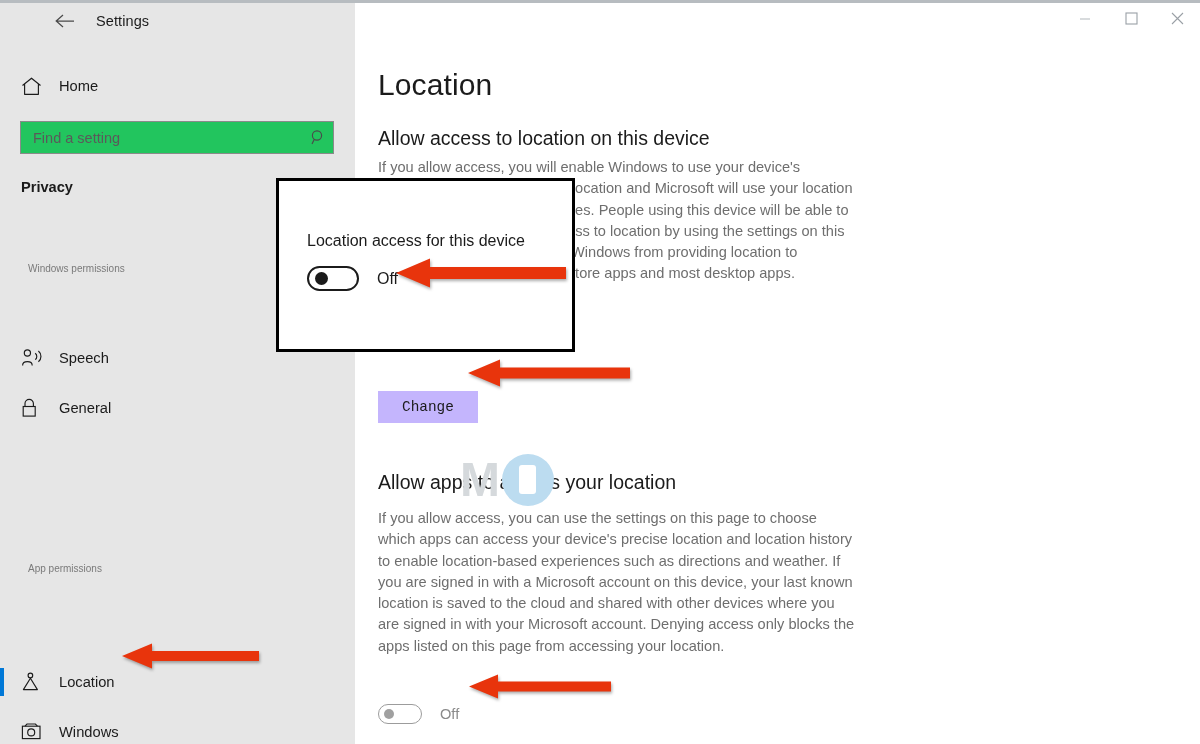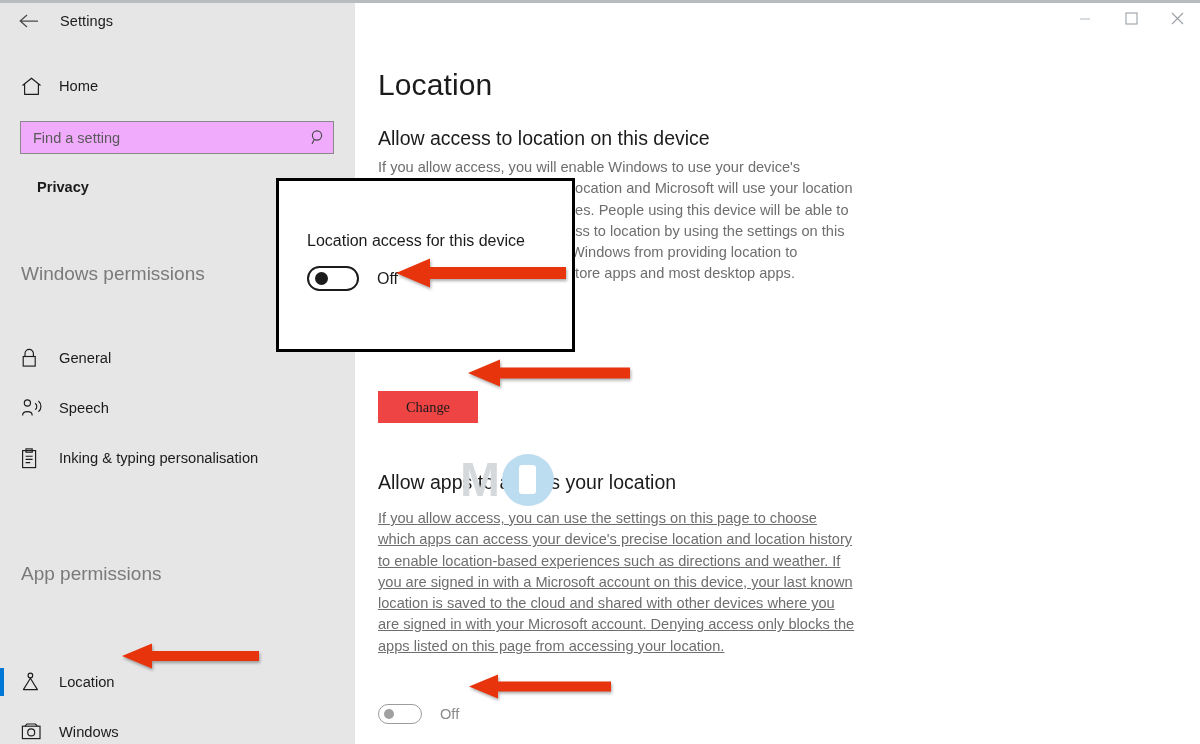--- a/index.html
+++ b/index.html
@@ -19,21 +19,21 @@
   }
 
   
   .titlebar {
     position:absolute; top:0; left:0; right:0; height:36px;
     display:flex; align-items:center;
     z-index:40;
   }
   .titlebar-left {
     width:355px; height:36px; background:#e6e6e6;
-    display:flex; align-items:center;
+    display:flex; align-items:center;padding-left:36px;
   }
   .back-btn {
     width:46px; height:32px; margin-left:6px;
     display:flex; align-items:center; justify-content:center;
     color:#4a4a4a;
   }
   .back-btn svg { display:block; }
   .app-title {
     font-size:14.5px; color:#1b1b1b; margin-left:8px;
     letter-spacing:.1px;
@@ -71,39 +71,39 @@
   .nav-row.selected::before {
     content:""; position:absolute; left:0; top:11px;
     width:4px; height:28px; background:#0078d7;
   }
 
   .home-row { height:46px; margin-top:24px; }
 
   .searchbox {
     position:absolute; left:20px; top:82px;
     width:314px; height:33px;
-    background:#f0abfc;
+    background:#22c55e;
     border:1px solid #8a8a8a;
     display:flex; align-items:center;
   }
   .searchbox .ph {
     font-size:14.5px; color:#5a5a5a; margin-left:12px; flex:1;
   }
   .searchbox .mag {
     width:30px; display:flex; align-items:center; justify-content:center;
     color:#4a4a4a;
   }
 
   .section-title {
     font-size:14.6px; font-weight:bold; color:#1b1b1b;
-    padding-left:37px; margin-top:0;
+    padding-left:21px; margin-top:0;
   }
   .group-label {
-    font-size:19px; color:#7a7a7a;
-    padding-left:21px;
+    font-size:10px; color:#7a7a7a;
+    padding-left:28px;
   }
 
   
   .content {
     position:absolute; top:36px; left:355px; right:0; bottom:0;
     background:#ffffff; overflow:hidden; z-index:10;
   }
   .content-inner { position:relative; padding:0; }
 
   .page-title {
@@ -117,28 +117,28 @@
     font-size:14.6px; color:#6e6e6e; line-height:21.3px;
     width:478px;
   }
 
   #sec1-h2 { position:absolute; left:23px; top:88px; }
   #sec1-p  { position:absolute; left:23px; top:118px; }
 
   .change-btn {
     position:absolute; left:23px; top:352px;
     width:100px; height:32px;
-    background:#ef4444; border:none;
-    font-family:Liberation Serif, serif;
+    background:#c4b5fd; border:none;
+    font-family:Liberation Mono, monospace;
     font-size:14.4px; color:#1b1b1b;
     display:flex; align-items:center; justify-content:center;
   }
 
   #sec2-h2 { position:absolute; left:23px; top:432px; }
-  #sec2-p  { position:absolute; left:23px; top:469px;text-decoration:underline; }
+  #sec2-p  { position:absolute; left:23px; top:469px; }
 
   .toggle-row {
     position:absolute; left:23px; top:665px;
     display:flex; align-items:center;
   }
   .toggle {
     width:44px; height:20px; border-radius:10px;
     border:1px solid #9c9c9c; background:#ffffff;
     display:flex; align-items:center; position:relative;
   }
@@ -256,50 +256,40 @@
     </div>
 
     <div class="section-title" style="position:absolute; left:0; top:140px;">Privacy</div>
 
     <div class="group-label" style="position:absolute; left:0; top:224px;">Windows permissions</div>
 
     <div style="position:absolute; left:0; top:294px; right:0;">
 
       <div class="nav-row">
         <span class="ico">
-          <svg width="17" height="20" viewBox="0 0 17 20">
-            <path d="M4 8.5 V5.6 A4.2 4.2 0 0 1 12.4 5.6 V8.5" fill="none" stroke="#1b1b1b" stroke-width="1.15"></path>
-            <rect x="2.2" y="8.5" width="12" height="9.6" fill="none" stroke="#1b1b1b" stroke-width="1.15"></rect>
-          </svg>
-        </span>
-        <span class="lbl">General</span>
-      </div>
-
-      <div class="nav-row">
-        <span class="ico">
           <svg width="23" height="20" viewBox="0 0 23 20">
             <circle cx="6.4" cy="5" r="3.1" fill="none" stroke="#1b1b1b" stroke-width="1.15"></circle>
             <path d="M1.6 17.5 C1.6 12.4 11.2 12.4 11.2 17.5" fill="none" stroke="#1b1b1b" stroke-width="1.15"></path>
             <path d="M14.2 5.2 A4 4 0 0 1 14.2 11.6" fill="none" stroke="#1b1b1b" stroke-width="1.15"></path>
             <path d="M17.4 3 A7 7 0 0 1 17.4 13.8" fill="none" stroke="#1b1b1b" stroke-width="1.15"></path>
           </svg>
         </span>
         <span class="lbl">Speech</span>
       </div>
 
       <div class="nav-row">
         <span class="ico">
-          <svg width="17" height="21" viewBox="0 0 17 21">
-            <rect x="1.6" y="2.6" width="13" height="17" fill="none" stroke="#1b1b1b" stroke-width="1.15"></rect>
-            <rect x="5" y="0.9" width="6.2" height="3.3" fill="none" stroke="#1b1b1b" stroke-width="1.15"></rect>
-            <path d="M4.6 8.2 H11.6 M4.6 11.4 H11.6 M4.6 14.6 H9.2" stroke="#1b1b1b" stroke-width="1.1"></path>
-          </svg>
-        </span>
-        <span class="lbl">Inking &amp; typing personalisation</span>
-      </div>
+          <svg width="17" height="20" viewBox="0 0 17 20">
+            <path d="M4 8.5 V5.6 A4.2 4.2 0 0 1 12.4 5.6 V8.5" fill="none" stroke="#1b1b1b" stroke-width="1.15"></path>
+            <rect x="2.2" y="8.5" width="12" height="9.6" fill="none" stroke="#1b1b1b" stroke-width="1.15"></rect>
+          </svg>
+        </span>
+        <span class="lbl">General</span>
+      </div>
+
 
 
     </div>
 
     <div class="group-label" style="position:absolute; left:0; top:524px;">App permissions</div>
 
     <div style="position:absolute; left:0; top:618px; right:0;">
 
       <div class="nav-row selected">
         <span class="ico">

